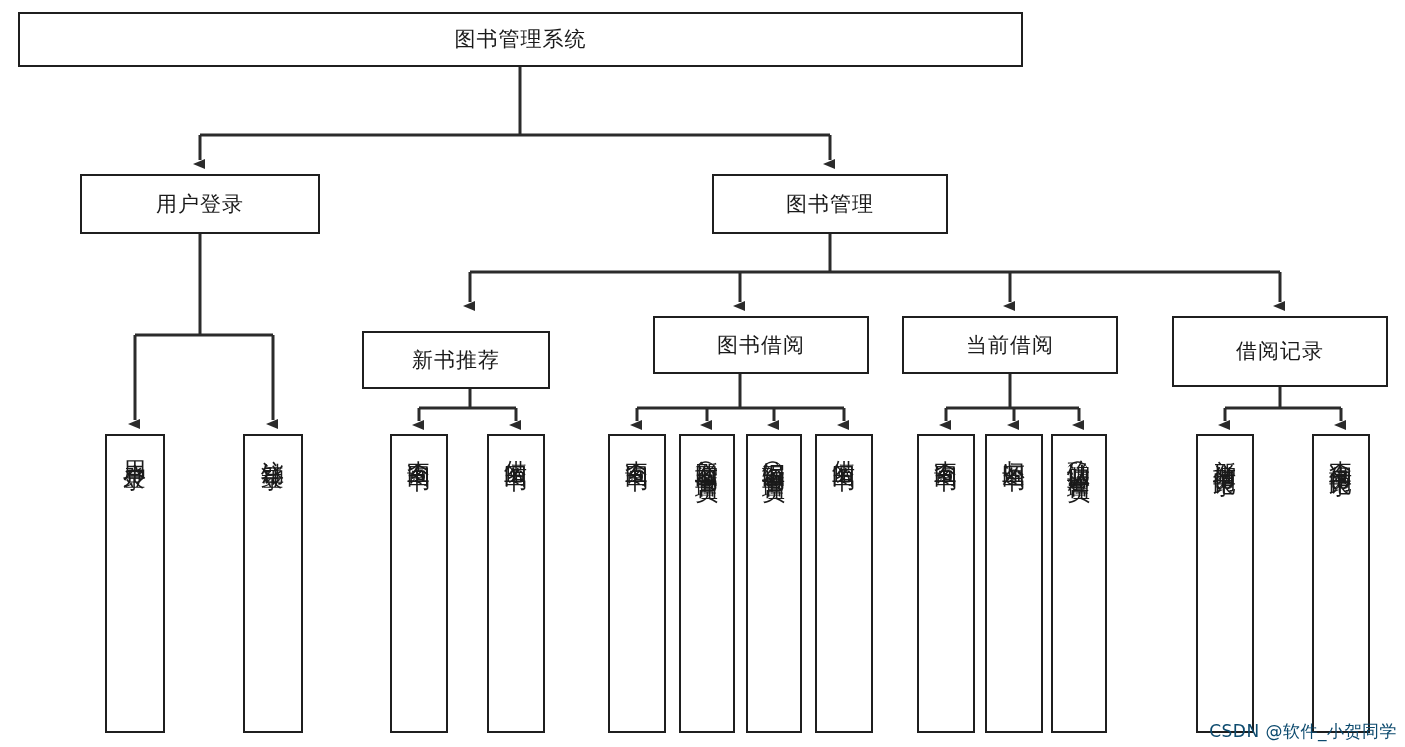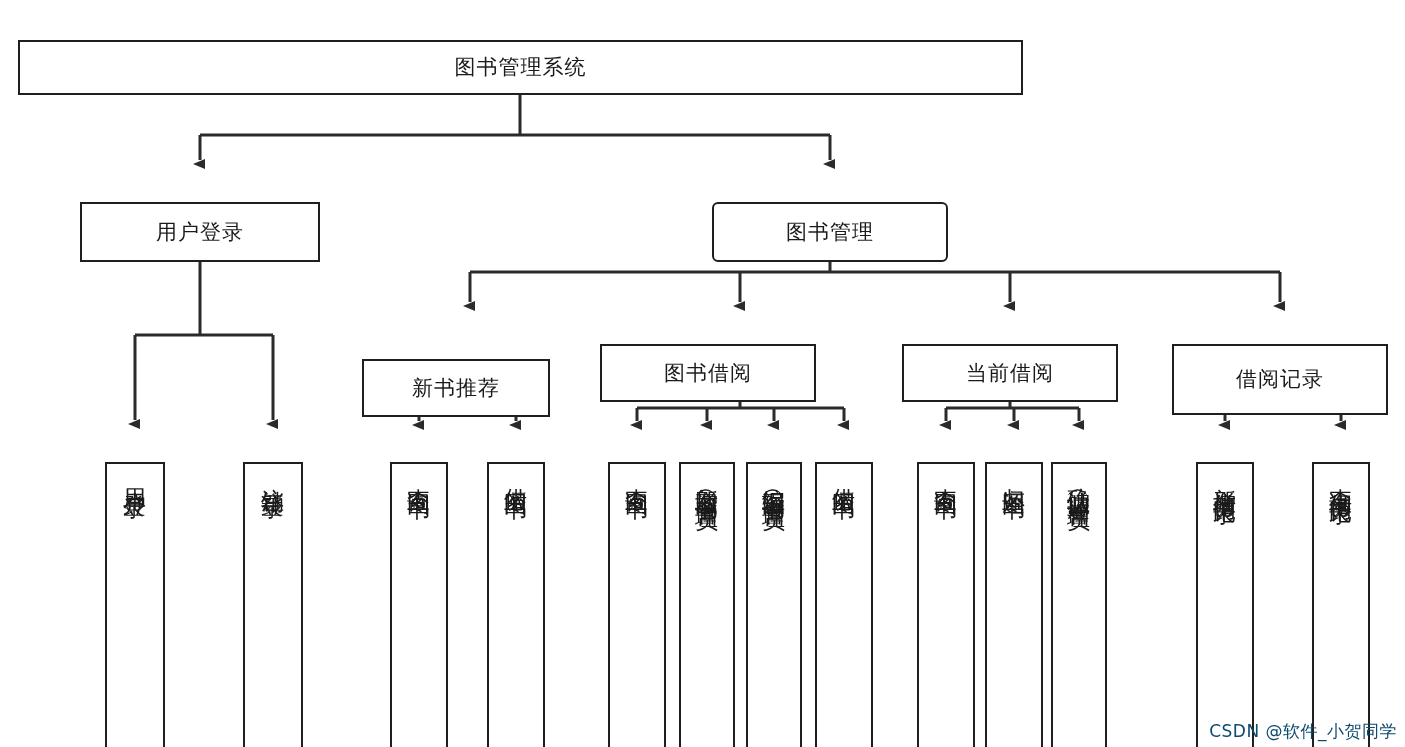--- a/index.html
+++ b/index.html
@@ -12,21 +12,20 @@
   #canvas{position:absolute;left:0;top:0;width:1405px;height:747px;}
   .node{
     position:absolute;
     box-sizing:border-box;
     border:2px solid #1f1f1f;
     background:#ffffff;
     display:flex;
     align-items:center;
     justify-content:center;
     color:#1a1a1a;
-    margin-top:28px;
   }
   .node .label{
     display:block;
     text-align:center;
     line-height:1.18;
     white-space:nowrap;
   }
   .h-node .label{font-size:21px;letter-spacing:1px;}
   .v-node{align-items:flex-start;padding-top:6px;}
   .v-node .label{
@@ -102,28 +101,28 @@
   </g>
 </svg>
 
 <div class="node h-node" id="n-root" style="left: 18px; top: 12px; width: 1005px; height: 55px;">
   <span class="label">图书管理系统</span>
 </div>
 
 <div class="node h-node" id="n-l1-0" style="left: 80px; top: 174px; width: 240px; height: 60px;">
   <span class="label">用户登录</span>
 </div>
-<div class="node h-node" id="n-l1-1" style="left: 712px; top: 174px; width: 236px; height: 60px; border-radius: 6px;">
+<div class="node h-node" id="n-l1-1" style="left: 712px; top: 174px; width: 236px; height: 60px;">
   <span class="label">图书管理</span>
 </div>
 
 <div class="node h-node" id="n-l2-0" style="left: 362px; top: 331px; width: 188px; height: 58px;">
   <span class="label">新书推荐</span>
 </div>
-<div class="node h-node" id="n-l2-1" style="left: 600px; top: 316px; width: 216px; height: 58px;">
+<div class="node h-node" id="n-l2-1" style="left: 653px; top: 316px; width: 216px; height: 58px;">
   <span class="label">图书借阅</span>
 </div>
 <div class="node h-node" id="n-l2-2" style="left: 902px; top: 316px; width: 216px; height: 58px;">
   <span class="label">当前借阅</span>
 </div>
 <div class="node h-node" id="n-l2-3" style="left: 1172px; top: 316px; width: 216px; height: 71px;">
   <span class="label">借阅记录</span>
 </div>
 
 <div class="node v-node" id="n-lf-0" style="left: 105px; top: 434px; width: 60px; height: 299px;">

